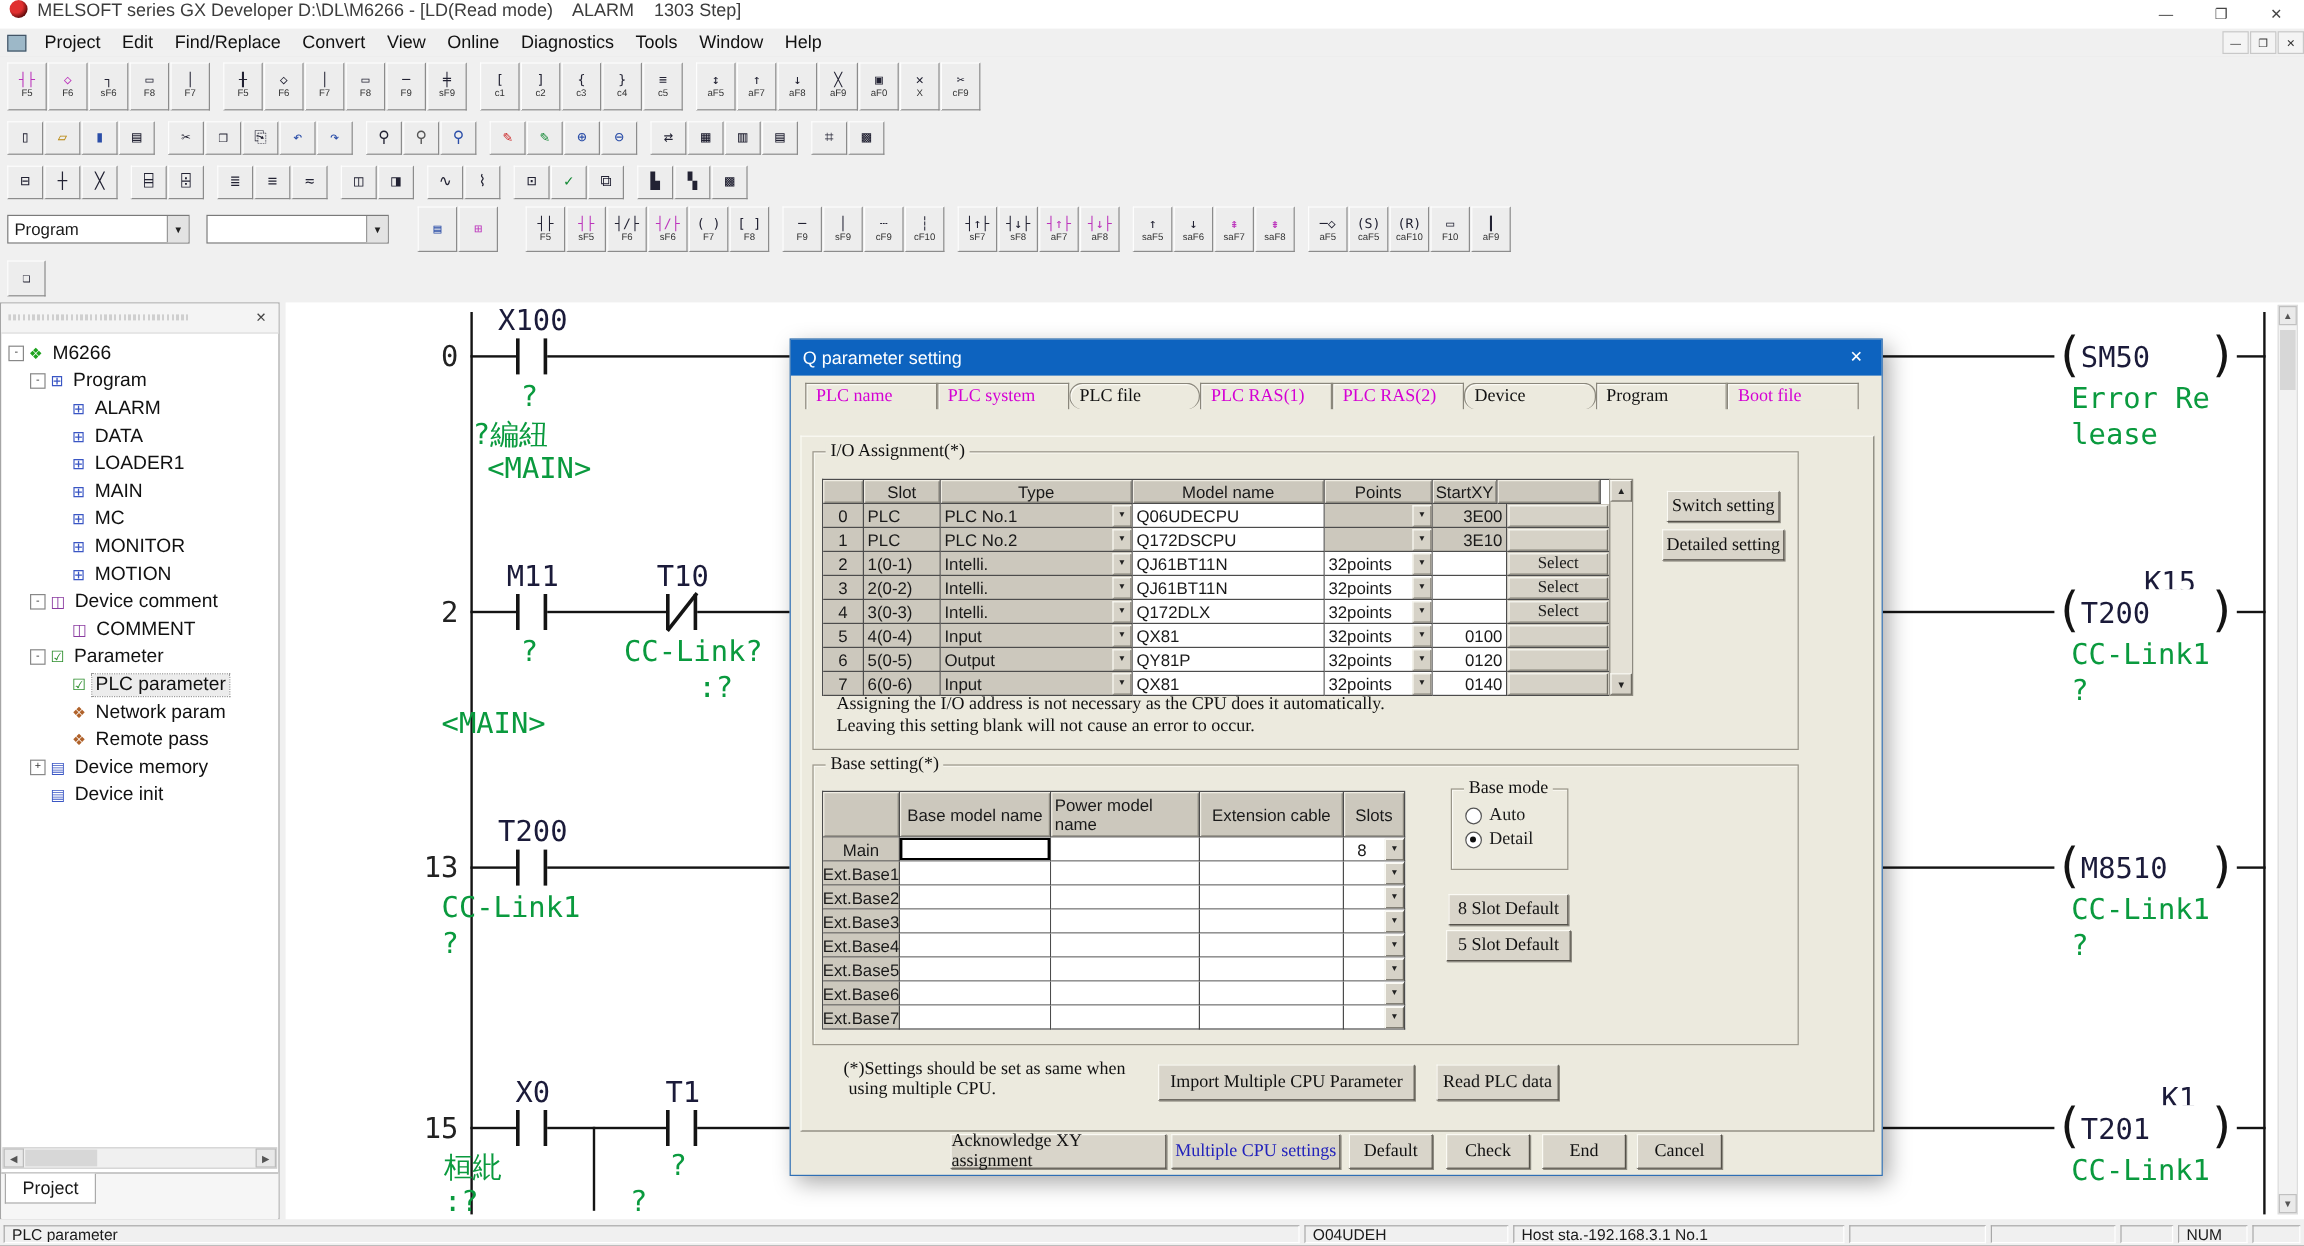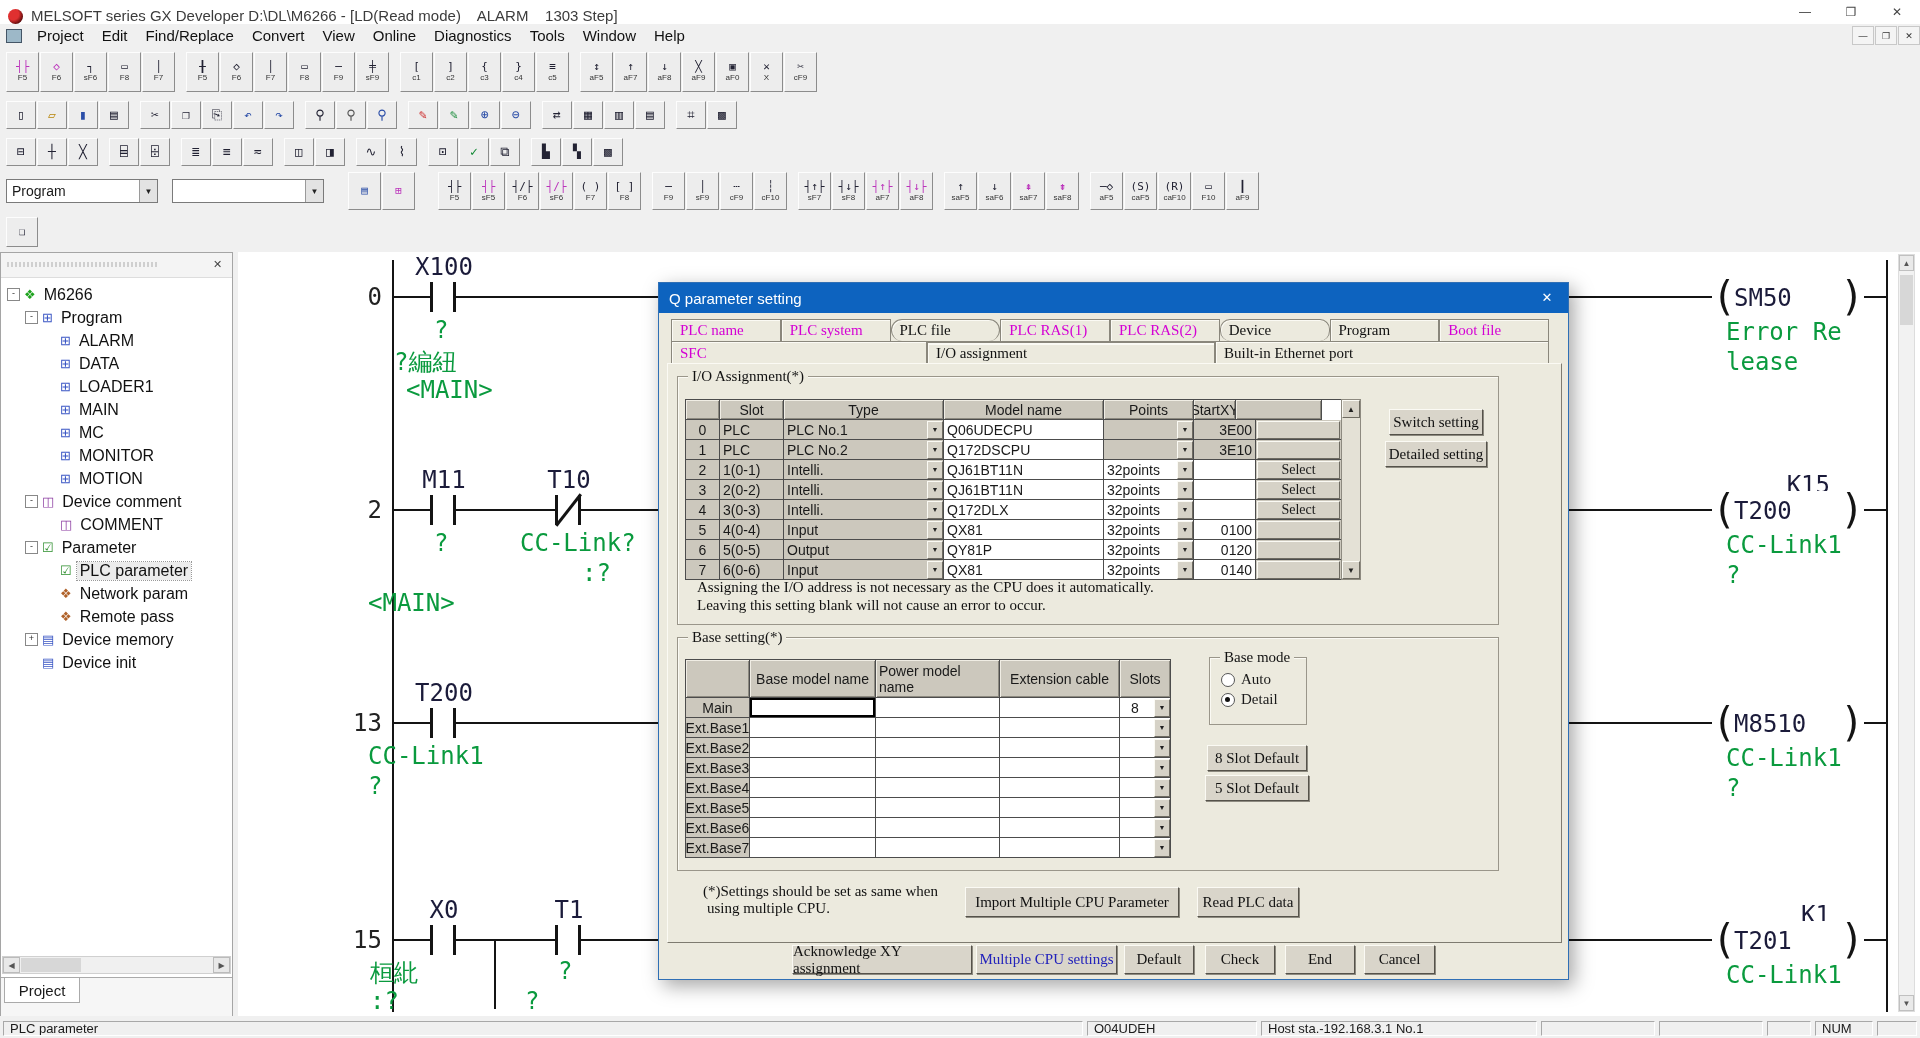--- a/index.html
+++ b/index.html
@@ -1,20 +1,20 @@
 <!DOCTYPE html>
 <html><head>
 <meta charset="utf-8">
 <style>
   html,body{margin:0;padding:0;background:#888;}
   #root{position:relative;width:1920px;height:1038px;background:#f0f0f0;overflow:hidden;
         font-family:"Liberation Sans",sans-serif;color:#1a1a1a;}
   .abs{position:absolute;}
   
-  #titlebar{left:0;top:0;width:1920px;height:24px;background:#ffffff;display:flex;align-items:flex-end;}
+  #titlebar{left:0;top:0;width:1920px;height:24px;background:#ffffff;display:flex;align-items:flex-start;}
   #titlebar .ttext{font-size:15px;color:#3c3c3c;margin-left:8px;white-space:pre;}
   .appicon{width:15px;height:15px;border-radius:50%;margin-left:8px;
            background:radial-gradient(circle at 35% 35%,#e03030 0 40%,#5a0a0a 75%,#200404);}
   .wctl{margin-left:auto;display:flex;height:24px;}
   .wbtn{width:46px;height:24px;display:flex;align-items:center;justify-content:center;
         font-size:12px;color:#444;}
   #menubar{left:0;top:24px;width:1920px;height:23px;background:#f0f0f0;display:flex;align-items:center;
            border-bottom:1px solid #e3e3e3;}
   .mdiicon{width:14px;height:12px;background:#9db8c8;border:1px solid #456;margin:0 6px 0 6px;}
   .mitem{font-size:15px;padding:2px 9px;color:#111;}
@@ -699,38 +699,33 @@
     <div id="tabs1">
         <div class="tab mag" style="flex: 1 1 0%;">PLC name</div>
         <div class="tab mag" style="flex: 1 1 0%;">PLC system</div>
         <div class="tab" style="flex: 1 1 0%; border-radius: 11px;">PLC file</div>
         <div class="tab mag" style="flex: 1 1 0%;">PLC RAS(1)</div>
         <div class="tab mag" style="flex: 1 1 0%;">PLC RAS(2)</div>
         <div class="tab" style="flex: 1 1 0%; border-radius: 10px;">Device</div>
         <div class="tab" style="flex: 1 1 0%;">Program</div>
         <div class="tab mag" style="flex: 1 1 0%;">Boot file</div>
       </div>
-    <div id="tabs2">
-        <div class="tab mag" style="width: 256px;">SFC</div>
-        <div class="tab sel" style="width: 288px;">I/O assignment</div>
-        <div class="tab" style="width: 334px;">Built-in Ethernet port</div>
-      </div>
     <div id="tabpage"></div>
 
     <div class="gbox" style="left:18px;top:93px;width:820px;height:247px;">
       <span class="glabel">I/O Assignment(*)</span>
     </div>
     <div id="iotable" class="ptable" style="left:26px;top:116px;">
         <div class="trow">
           <div class="tc th" style="width: 34px;"></div>
           <div class="tc th" style="width: 64px;">Slot</div>
           <div class="tc th" style="width: 160px;">Type</div>
           <div class="tc th" style="width: 160px;">Model name</div>
           <div class="tc th" style="width: 90px;">Points</div>
-          <div class="tc th" style="width: 42px;">StartXY</div>
+          <div class="tc th" style="width: 54px;">StartXY</div>
           <div class="tc th" style="width: 86px;"></div>
         </div>
         <div class="trow">
           <div class="tc cgray" style="width: 34px; justify-content: center;">0</div>
           <div class="tc cgray" style="width: 64px;">PLC</div>
           <div class="tc cgray ccombo" style="width: 160px;">
             <span>PLC No.1</span>
             <span class="ddsm">▼</span>
           </div>
           <div class="tc " style="width: 160px;">Q06UDECPU</div>

